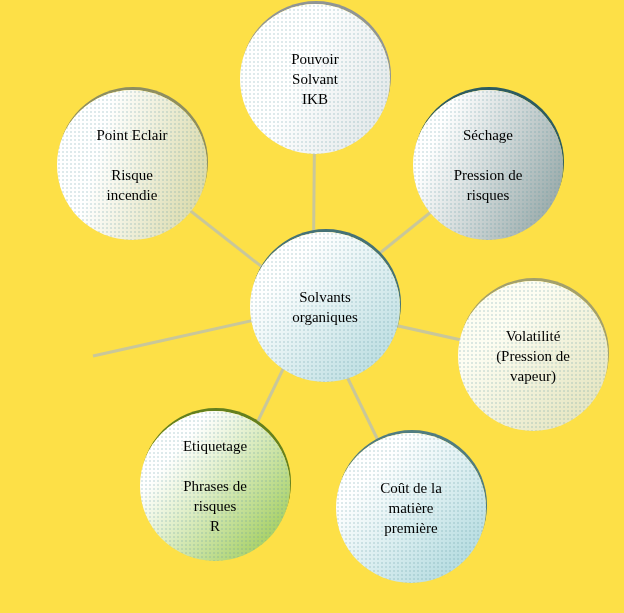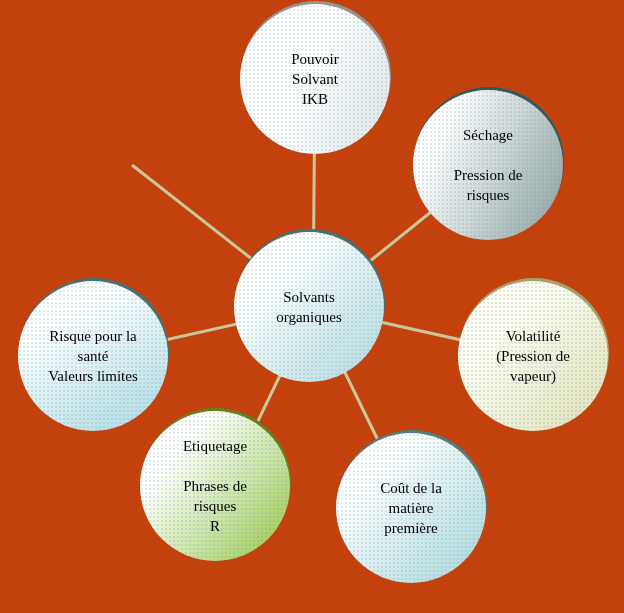--- a/index.html
+++ b/index.html
@@ -5,21 +5,21 @@
   html, body {
     margin: 0;
     padding: 0;
     background: #000000;
     font-family: "Liberation Serif", "DejaVu Serif", serif;
   }
   #canvas {
     position: relative;
     width: 624px;
     height: 613px;
-    background: #c2410c;
+    background: #fde047;
     overflow: hidden;
   }
   #connector-layer {
     position: absolute;
     left: 0; top: 0;
     width: 624px; height: 613px;
   }
   .node {
     position: absolute;
     width: 150px;
@@ -44,21 +44,21 @@
     padding: 0 6px;
   }
   
   .n-pouvoir     { left: 240px; top: 4px;   --ga:115deg; --c1:#ffffff; --c2:#e0e6e7; --p1:40%; --bc:#909595; }
   .n-sechage     { left: 413px; top: 90px;  --ga:115deg; --c1:#ffffff; --c2:#92a4a4; --p1:20%; --bc:#2d5c60; }
   .n-volatilite  { left: 458px; top: 281px; --ga:135deg; --c1:#fdfdf2; --c2:#e2e2ba; --p1:30%; --bc:#a3a06c; }
   .n-cout        { left: 336px; top: 433px; --ga:135deg; --c1:#ffffff; --c2:#abd7dc; --p1:25%; --bc:#507c80; }
   .n-etiquetage  { left: 140px; top: 411px; --ga:130deg; --c1:#ffffff; --c2:#9cca52; --p1:25%; --bc:#64801e; }
   .n-risque      { left: 18px;  top: 281px; --ga:150deg; --c1:#ffffff; --c2:#b0dbe2; --p1:25%; --bc:#41737a; }
   .n-point-eclair{ left: 57px;  top: 90px;  --ga:105deg; --c1:#ffffff; --c2:#d8d8a6; --p1:30%; --bc:#8e8e60; }
-  .n-center      { left: 234px; top: 232px; --ga:135deg; --c1:#ffffff; --c2:#b5dade; --p1:25%; --bc:#457276; }
+  .n-center      { left: 250px; top: 232px; --ga:135deg; --c1:#ffffff; --c2:#b5dade; --p1:25%; --bc:#457276; }
 </style>
 </head>
 <body>
 
 <div id="canvas">
 
   <svg id="connector-layer" viewBox="0 0 624 613" xmlns="http://www.w3.org/2000/svg">
     <line x1="313" y1="307" x2="315" y2="79" stroke="#c9c79a" stroke-width="3"></line>
     <line x1="313" y1="307" x2="488" y2="166" stroke="#c9c79a" stroke-width="3"></line>
     <line x1="313" y1="307" x2="533" y2="356" stroke="#c9c79a" stroke-width="3"></line>
@@ -94,25 +94,26 @@
   </div>
 
   <div class="node n-etiquetage">
     <div class="label">Etiquetage
 
 Phrases de
 risques
 R</div>
   </div>
 
-  <div class="node n-risque">
-    <div class="label">Risque pour la
-santé
-Valeurs limites</div>
+
+  <div class="node n-point-eclair">
+    <div class="label">Point Eclair
+
+Risque
+incendie</div>
   </div>
-
 
   <div class="node n-center">
     <div class="label">Solvants
 organiques</div>
   </div>
 
 </div>
 
 </body></html>

